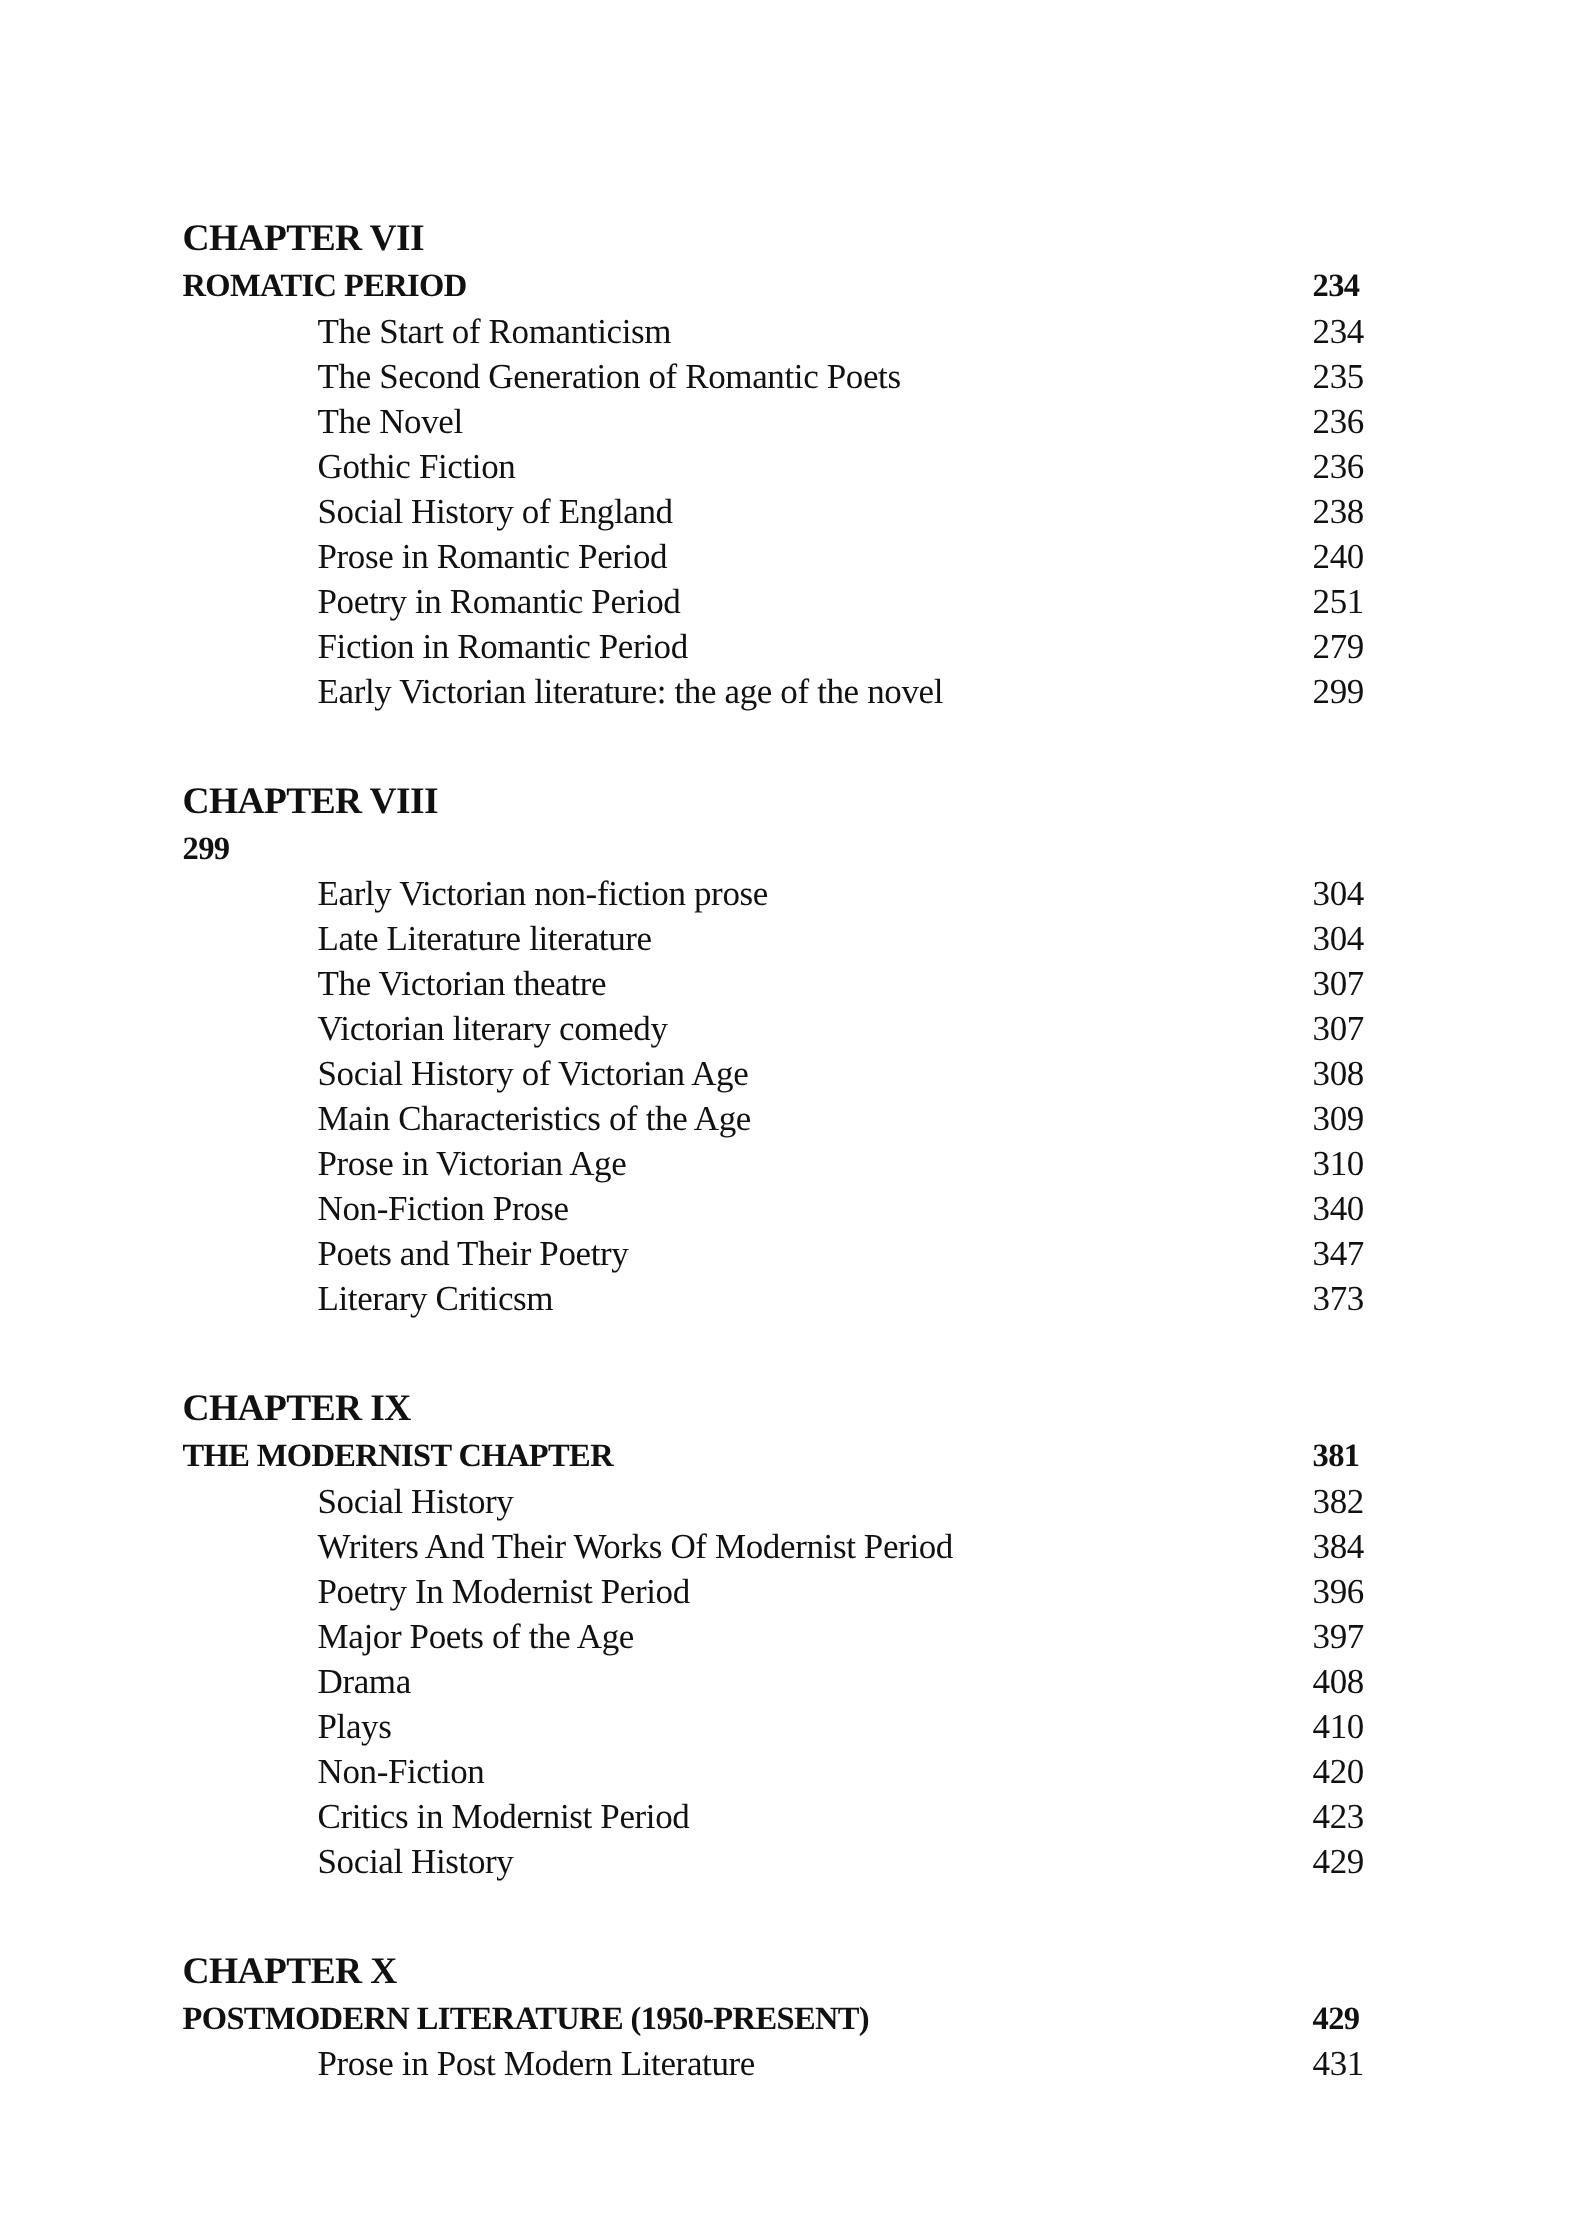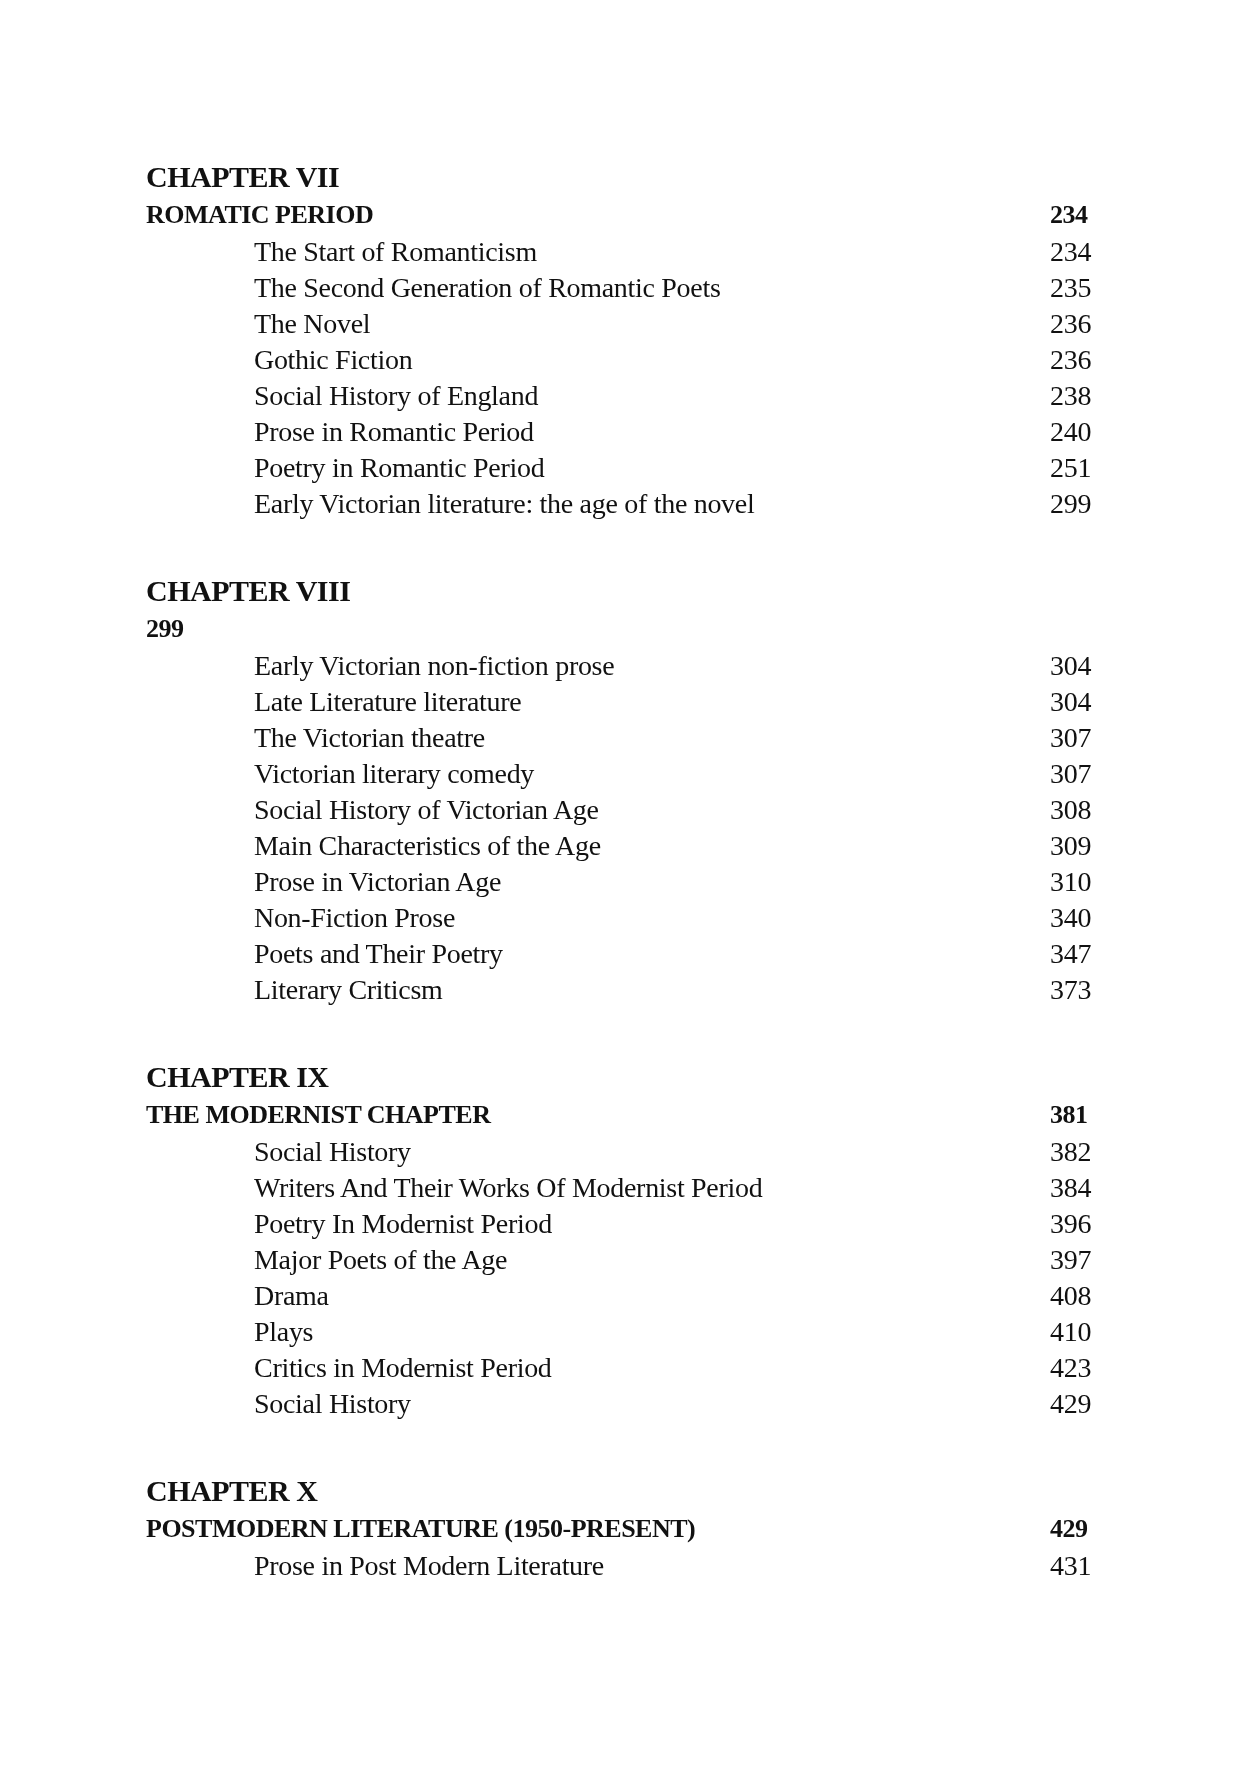--- a/index.html
+++ b/index.html
@@ -1,18 +1,18 @@
 <!DOCTYPE html>
 <html><head>
 <meta charset="utf-8">
 <style>
   html, body { margin: 0; padding: 0; background: #ffffff; }
   body { width: 1260px; height: 1788px; position: relative; overflow: hidden;
          font-family: "Liberation Serif", "DejaVu Serif", serif; color: #111111; }
-  .page { position: absolute; left: 146px; top: 158px; width: 964px; }
+  .page { position: absolute; left: 146px; top: 172px; width: 964px; }
   .chapter { margin-bottom: 50px; }
   .chapter-num { font-weight: bold; font-size: 30px; line-height: 38px; height: 38px;
                  letter-spacing: -0.5px; }
   .chapter-title-row { display: flex; justify-content: space-between; align-items: baseline;
                        font-weight: bold; font-size: 26px; line-height: 38px; height: 38px;
                        letter-spacing: -0.5px; }
   .entry { display: flex; justify-content: space-between; align-items: baseline;
            font-size: 28px; line-height: 36px; height: 36px; padding-left: 108px;
            letter-spacing: -0.3px; }
   .page-no { min-width: 60px; }
@@ -48,20 +48,24 @@
         <span>Social History of England</span>
         <span class="page-no">238</span>
       </div>
     <div class="entry">
         <span>Prose in Romantic Period</span>
         <span class="page-no">240</span>
       </div>
     <div class="entry">
         <span>Poetry in Romantic Period</span>
         <span class="page-no">251</span>
+      </div>
+    <div class="entry">
+        <span>Fiction in Romantic Period</span>
+        <span class="page-no">279</span>
       </div>
     <div class="entry">
         <span>Early Victorian literature: the age of the novel</span>
         <span class="page-no">299</span>
       </div>
   </div>
 
   <div class="chapter">
     <div class="chapter-num">CHAPTER VIII</div>
     <div class="chapter-title-row">
@@ -133,20 +137,24 @@
       </div>
     <div class="entry">
         <span>Drama</span>
         <span class="page-no">408</span>
       </div>
     <div class="entry">
         <span>Plays</span>
         <span class="page-no">410</span>
       </div>
     <div class="entry">
+        <span>Non-Fiction</span>
+        <span class="page-no">420</span>
+      </div>
+    <div class="entry">
         <span>Critics in Modernist Period</span>
         <span class="page-no">423</span>
       </div>
     <div class="entry">
         <span>Social History</span>
         <span class="page-no">429</span>
       </div>
   </div>
 
   <div class="chapter">

